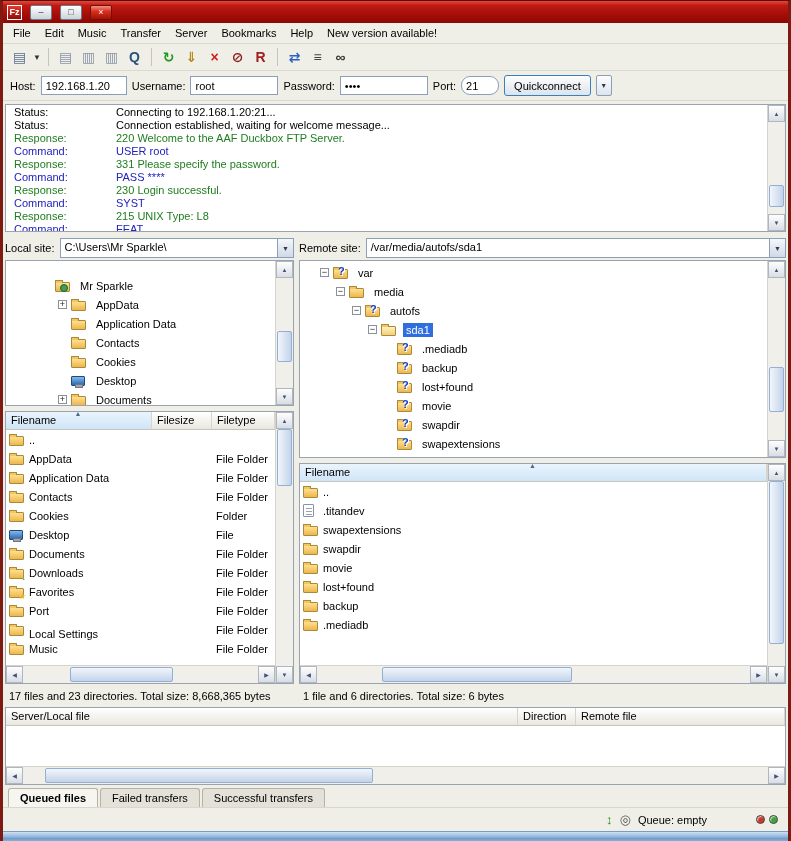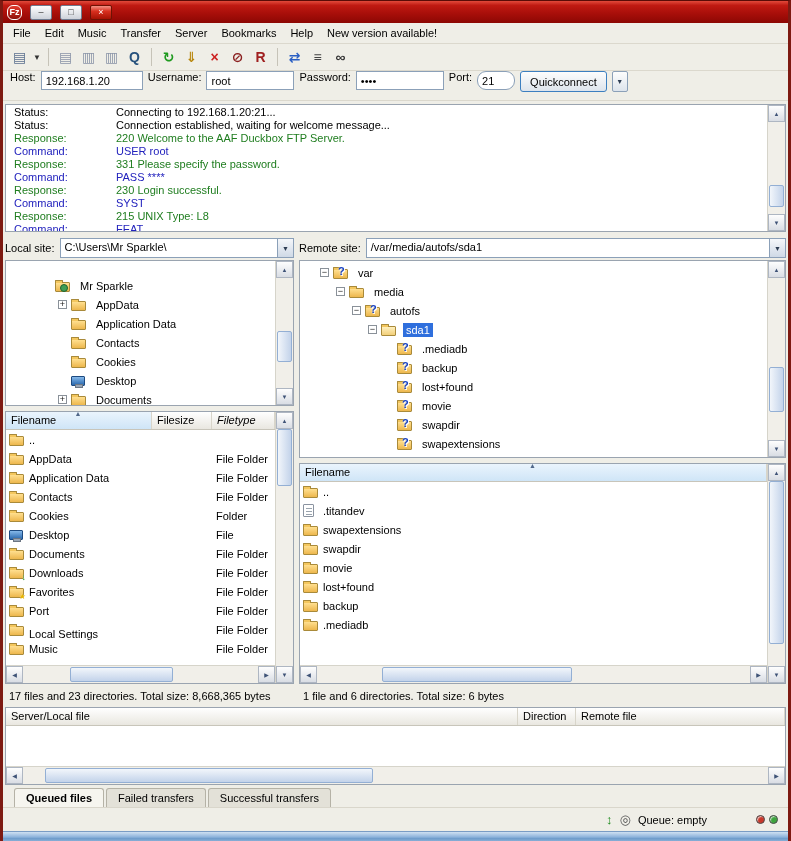--- a/index.html
+++ b/index.html
@@ -5,37 +5,37 @@
   *{box-sizing:border-box;margin:0;padding:0;user-select:none}
   html,body{width:791px}
   body{font-family:"Liberation Sans","DejaVu Sans",sans-serif;font-size:11px;color:#000;cursor:default}
   .window{width:791px;height:841px;display:flex;flex-direction:column;background:#efeee7;
     border-left:3px solid #7d1a12;border-right:3px solid #7d1a12;border-top:1px solid #5a0b06;overflow:hidden}
 
   
   .titlebar{flex:0 0 22px;background:linear-gradient(180deg,#e24a3b 0%,#c01a12 20%,#a90f0a 55%,#8c0703 100%);
     display:flex;align-items:center;padding:0 4px;gap:5px}
   .logo{width:15px;height:15px;flex:0 0 15px;background:linear-gradient(#e23b2e,#8d0f08);border:1px solid #fff;
-    border-radius:6px;color:#fff;font-size:9px;font-weight:bold;display:flex;align-items:center;justify-content:center}
+    border-radius:0;color:#fff;font-size:9px;font-weight:bold;display:flex;align-items:center;justify-content:center}
   .title{color:#fff;font-weight:bold;font-size:12px;text-shadow:1px 1px 1px rgba(0,0,0,.55);flex:1;white-space:nowrap;overflow:hidden}
   .winbtn{width:22px;height:15px;margin-left:3px;background:linear-gradient(#fefefe,#cdd2da);border:1px solid #6e7b8f;
     border-radius:2px;font-size:9px;line-height:12px;text-align:center;color:#333}
   .winbtn.close{background:linear-gradient(#f29286,#d9301f 40%,#a51204);color:#fff;border-color:#6e1204}
 
   
   .menubar{flex:0 0 21px;display:flex;align-items:center;padding:0 3px;border-bottom:1px solid #dbd8cd;background:#efeee7}
   .menu-item{padding:3px 7px;white-space:nowrap}
   .toolbar{flex:0 0 27px;display:flex;align-items:center;padding:0 5px;border-bottom:1px solid #dbd8cd}
   .tool-btn{width:23px;height:22px;display:flex;align-items:center;justify-content:center;border:1px solid transparent;border-radius:2px}
   .tool-glyph{font-size:14px;line-height:14px;font-weight:bold}
   .tool-sep{width:1px;height:18px;background:#c6c3b8;margin:0 5px}
   .tool-drop{width:12px;height:22px;display:flex;align-items:center;justify-content:center;font-size:8px;color:#333}
 
   
-  .quickbar{flex:0 0 30px;display:flex;align-items:flex-start;gap:5px;padding:0 7px;border-bottom:1px solid #dbd8cd}
+  .quickbar{flex:0 0 30px;display:flex;align-items:center;gap:5px;padding:0 7px;border-bottom:1px solid #dbd8cd}
   .qc-input{height:19px;border:1px solid #8ba0b8;background:#fff;font:inherit;padding:0 4px}
   .qc-btn{height:21px;padding:0 9px;background:linear-gradient(#fdfdfd,#dde4ec);border:1px solid #3c7fc0;border-radius:3px;font:inherit}
   .qc-drop{width:16px;height:21px;background:linear-gradient(#fdfdfd,#dde4ec);border:1px solid #8ba0b8;border-radius:2px;
     display:flex;align-items:center;justify-content:center;font-size:7px;color:#2d3c52}
 
   
   .logpanel{flex:0 0 128px;margin:3px 2px 0;background:#fff;border:1px solid #9aa4b0;display:flex;overflow:hidden}
   .loglines{flex:1;overflow:hidden;padding-top:1px}
   .log-line{display:flex;height:13px;line-height:13px;white-space:nowrap}
   .log-label{flex:0 0 110px;padding-left:8px}
@@ -104,21 +104,21 @@
     display:flex;align-items:center;justify-content:center;font-size:6px;color:#3f5377}
   .sb-track{flex:1;position:relative}
   .sb-thumb{position:absolute;left:1px;right:1px;background:linear-gradient(90deg,#f2f6fb,#c3d3ea);border:1px solid #93afd4;border-radius:2px}
   .sb-thumb-h{position:absolute;top:1px;bottom:1px;background:linear-gradient(180deg,#f2f6fb,#c3d3ea);border:1px solid #93afd4;border-radius:2px}
 
   .statusbar{flex:0 0 20px;display:flex;align-items:center;padding:3px 4px 0;white-space:nowrap;overflow:hidden}
 
   
   .queuepanel{flex:0 0 78px;margin:3px 2px 0;background:#fff;border:1px solid #9aa4b0;display:flex;flex-direction:column;overflow:hidden}
   .qbody{flex:1;background:#fff}
-  .tabsrow{flex:0 0 22px;display:flex;align-items:flex-end;padding:2px 11px 0;gap:2px}
+  .tabsrow{flex:0 0 22px;display:flex;align-items:flex-end;padding:2px 5px 0;gap:2px}
   .tab{padding:3px 11px;background:#e3e1d8;border:1px solid #b5b2a6;border-bottom:none;border-radius:3px 3px 0 0;white-space:nowrap}
   .tab.active{background:#f6f5ef;font-weight:bold}
   .bottombar{flex:0 0 24px;display:flex;align-items:center;padding:0 10px;border-top:1px solid #d9d6cb}
   .bb-right{margin-left:auto;display:flex;align-items:center;gap:7px}
   .bb-icon{font-size:13px;font-weight:bold}
   .ledbox{display:flex;align-items:center;gap:4px;margin-left:42px}
   .led{width:9px;height:9px;border-radius:50%;border:1px solid #4c4c4c;box-shadow:inset 1px 1px 1px rgba(255,255,255,.7)}
   .frame-bottom{flex:0 0 12px;background:linear-gradient(180deg,#cfe0f2,#8fb4dc 45%,#6f9ccb 60%,#9cbede);border-top:1px solid #7a9cc4}
 </style>
 </head>
@@ -185,21 +185,21 @@
       <span class="tool-btn">
         <span class="tool-glyph" style="color: rgb(68, 68, 68);">≡</span>
       </span>
       <span class="tool-btn">
         <span class="tool-glyph" style="color: rgb(51, 51, 51);">∞</span>
       </span>
     </div>
 
   <div class="quickbar">
     <span>Host:</span>
-    <input class="qc-input" style="width: 102px;" value="192.168.1.20">
+    <input class="qc-input" style="width: 86px;" value="192.168.1.20">
     <span>Username:</span>
     <input class="qc-input" style="width: 88px;" value="root">
     <span>Password:</span>
     <input class="qc-input" style="width: 88px;" value="••••">
     <span>Port:</span>
     <input class="qc-input" style="width: 38px; border-radius: 9px;" value="21">
     <button class="qc-btn">Quickconnect</button>
     <span class="qc-drop">
         <span>▼</span>
       </span>
@@ -330,21 +330,21 @@
             </div>
           <div class="sb-btn">▼</div>
         </div>
       </div>
       <div class="vgap"></div>
       <div class="listpanel">
         <div class="listmain">
           <div class="hdrrow" id="local-headers">
               <span class="hdr sorted" style="flex: 0 0 146px;"><span>Filename</span><span class="sortmark">▲</span></span>
               <span class="hdr" style="flex: 0 0 60px;"><span>Filesize</span></span>
-              <span class="hdr" style="flex: 1 1 0%; font-style: italic;"><span>Filetype</span></span>
+              <span class="hdr" style="flex: 1 1 0%;"><span>Filetype</span></span>
             </div>
           <div class="rows" id="local-rows">
               <div class="file-row">
                 <span class="ico-wrap">
                   <span class="ico-folder"></span>
                 </span>
                 <span class="fc-name" style="flex: 0 0 123px;">..</span>
                 <span class="fc-size" style="flex: 0 0 60px;"></span>
                 <span class="fc-type"></span>
               </div>

